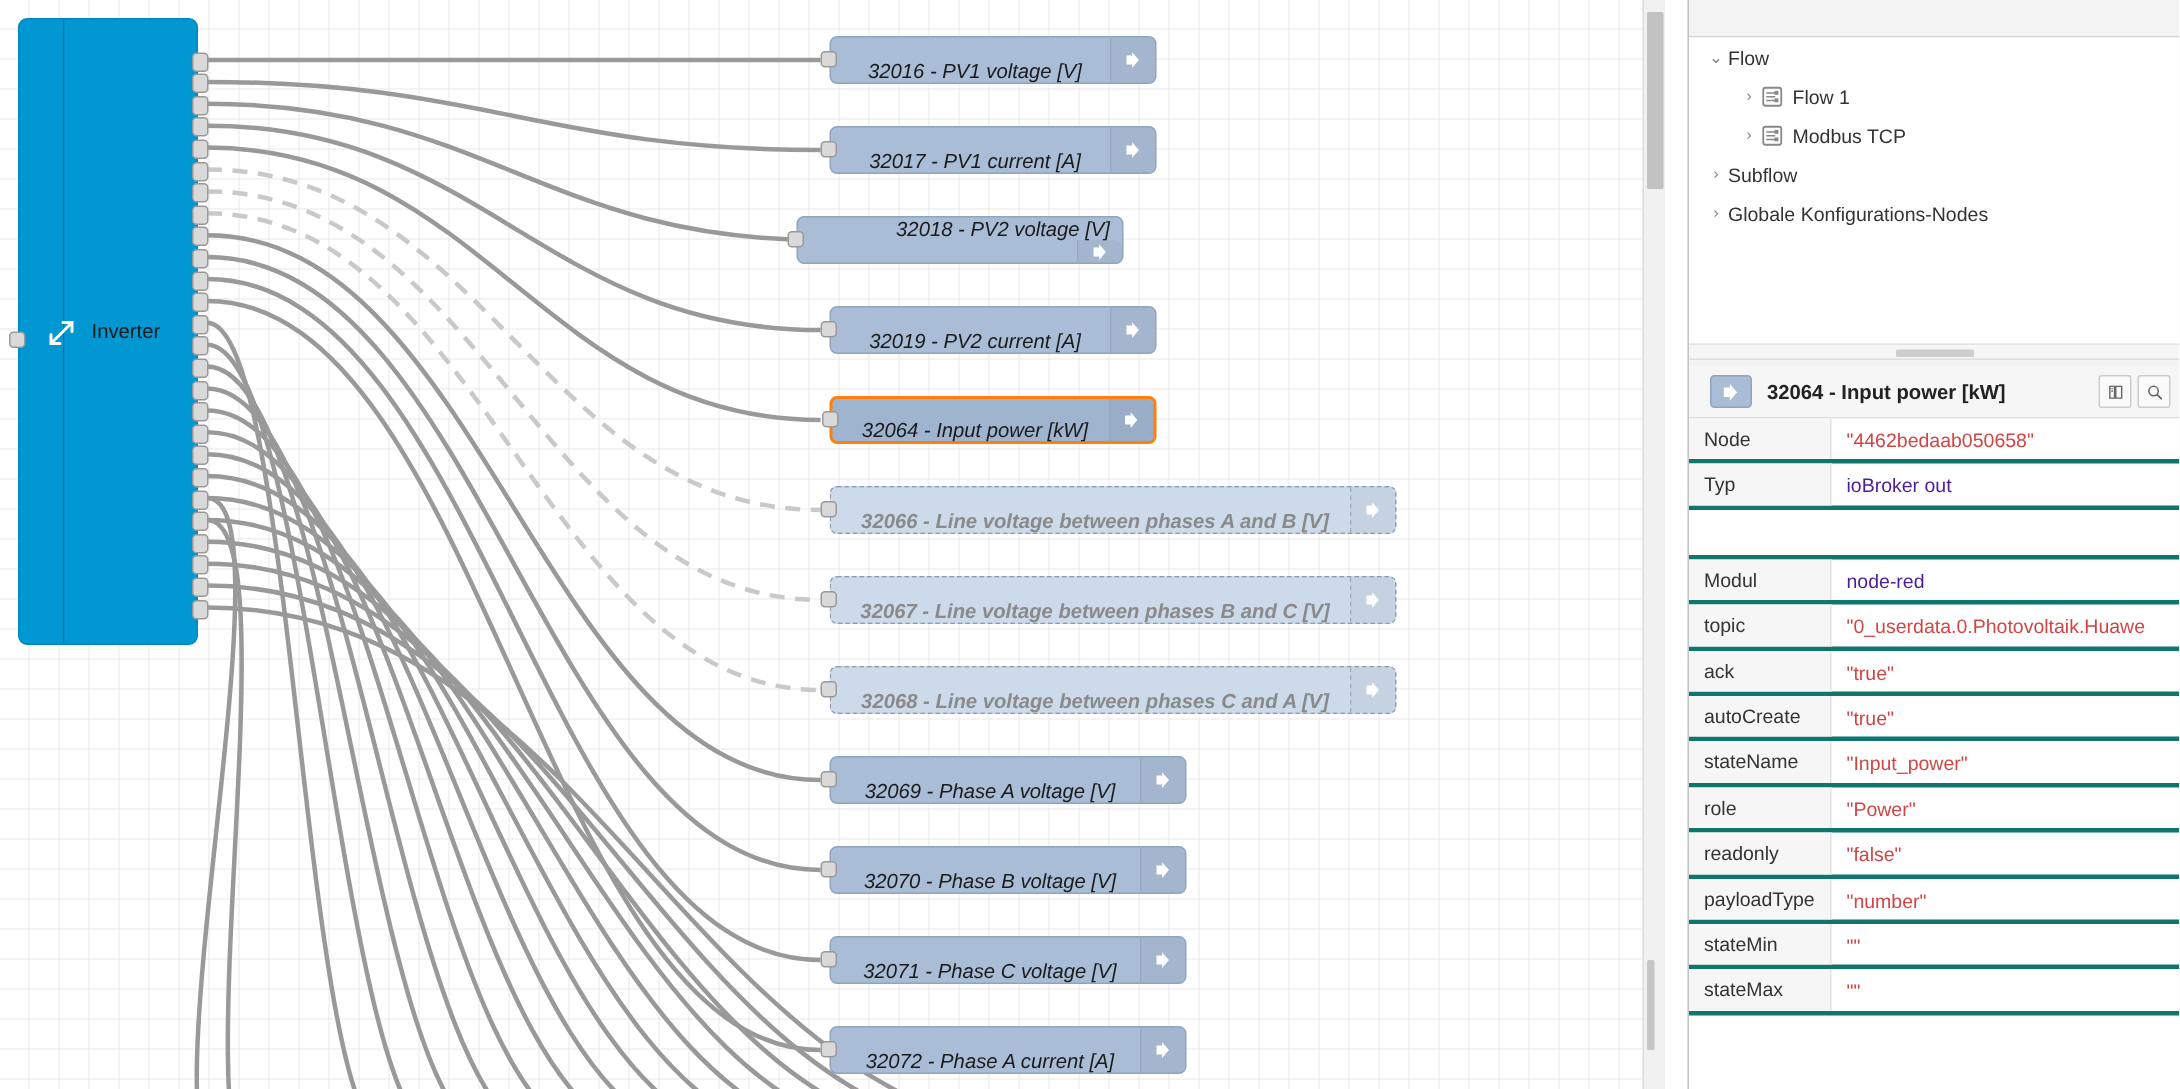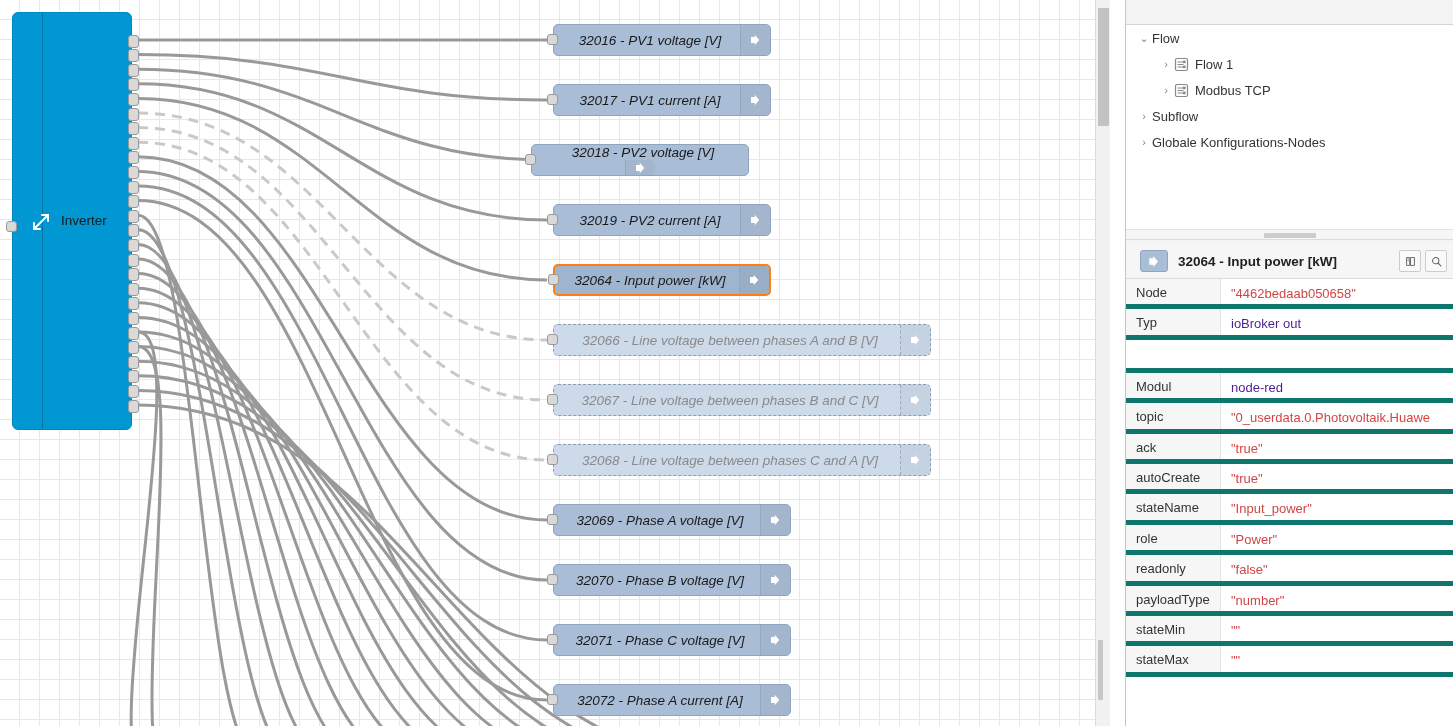--- a/index.html
+++ b/index.html
@@ -47,40 +47,40 @@
   }
   .outport {
     position:absolute; width:11px; height:13px; background:#d9d9d9;
     border:1px solid #999; border-radius:3px;
   }
 
   
   .node {
     position:absolute; height:32px;
     background:#a9bdd6; border:1px solid #8fa4bd;
-    border-radius:5px; display:flex; align-items:center;
+    border-radius:5px; display:flex; align-items:flex-end;
   }
   .node .label {
     flex:1; text-align:center; font-style:italic;
     font-size:13.5px; color:#1a1a1a; white-space:nowrap;
     padding:0 8px 0 14px;
   }
   .node .iconpanel {
     width:30px; height:100%; border-left:1px solid #93a8c1;
     border-radius:0 5px 5px 0; background:rgba(0,0,0,0.035);
     display:flex; align-items:center; justify-content:center;
   }
   .node .port {
     position:absolute; left:-7px; top:50%; margin-top:-6px;
     width:11px; height:11px; background:#d9d9d9;
     border:1px solid #999; border-radius:3px;
   }
   .node.selected { border:2px solid #ff7f0e; background:#9fb4cf; }
   .node.disabled {
-    background:#ccdaea; border:1px dashed #8d9db0;
+    background:#ccdaea; border:1px dashed #8d9db0;font-weight:bold;
   }
   .node.disabled .label { color:#8a8a8a; }
   .node.disabled .iconpanel { border-left:1px dashed #9aaabb; }
 
   
   .vscroll-track {
     position:absolute; right:0; top:0; width:15px; height:726px;
     background:#f1f1f1; border-left:1px solid #dcdcdc;
   }
   .vscroll-thumb {
@@ -161,21 +161,21 @@
   .hbtn {
     width:22px; height:22px; background:#fafafa;
     border:1px solid #ccc; border-radius:2px; margin-left:4px;
     display:flex; align-items:center; justify-content:center;
   }
 
   .props {
     position:absolute; left:0; right:0; top:279px; bottom:0;
     background:#fff; overflow:hidden;
   }
-  .prow { display:flex; border-bottom:5px solid #0f766e; height:30.4px; }
+  .prow { display:flex; border-bottom:3px solid #0f766e; height:30.4px; }
   .prow .k {
     flex:0 0 95px; padding:6px 8px 0 10px; font-size:13px;
     color:#333; background:#f6f6f6; border-right:1px solid #e4e4e4;
     white-space:nowrap; overflow:hidden;
   }
   .prow .v {
     flex:1; padding:7px 4px 0 10px; font-size:13px;
     color:#4c1d95; white-space:nowrap; overflow:hidden;
   }
   .prow .v.red { color:#d14545; }

